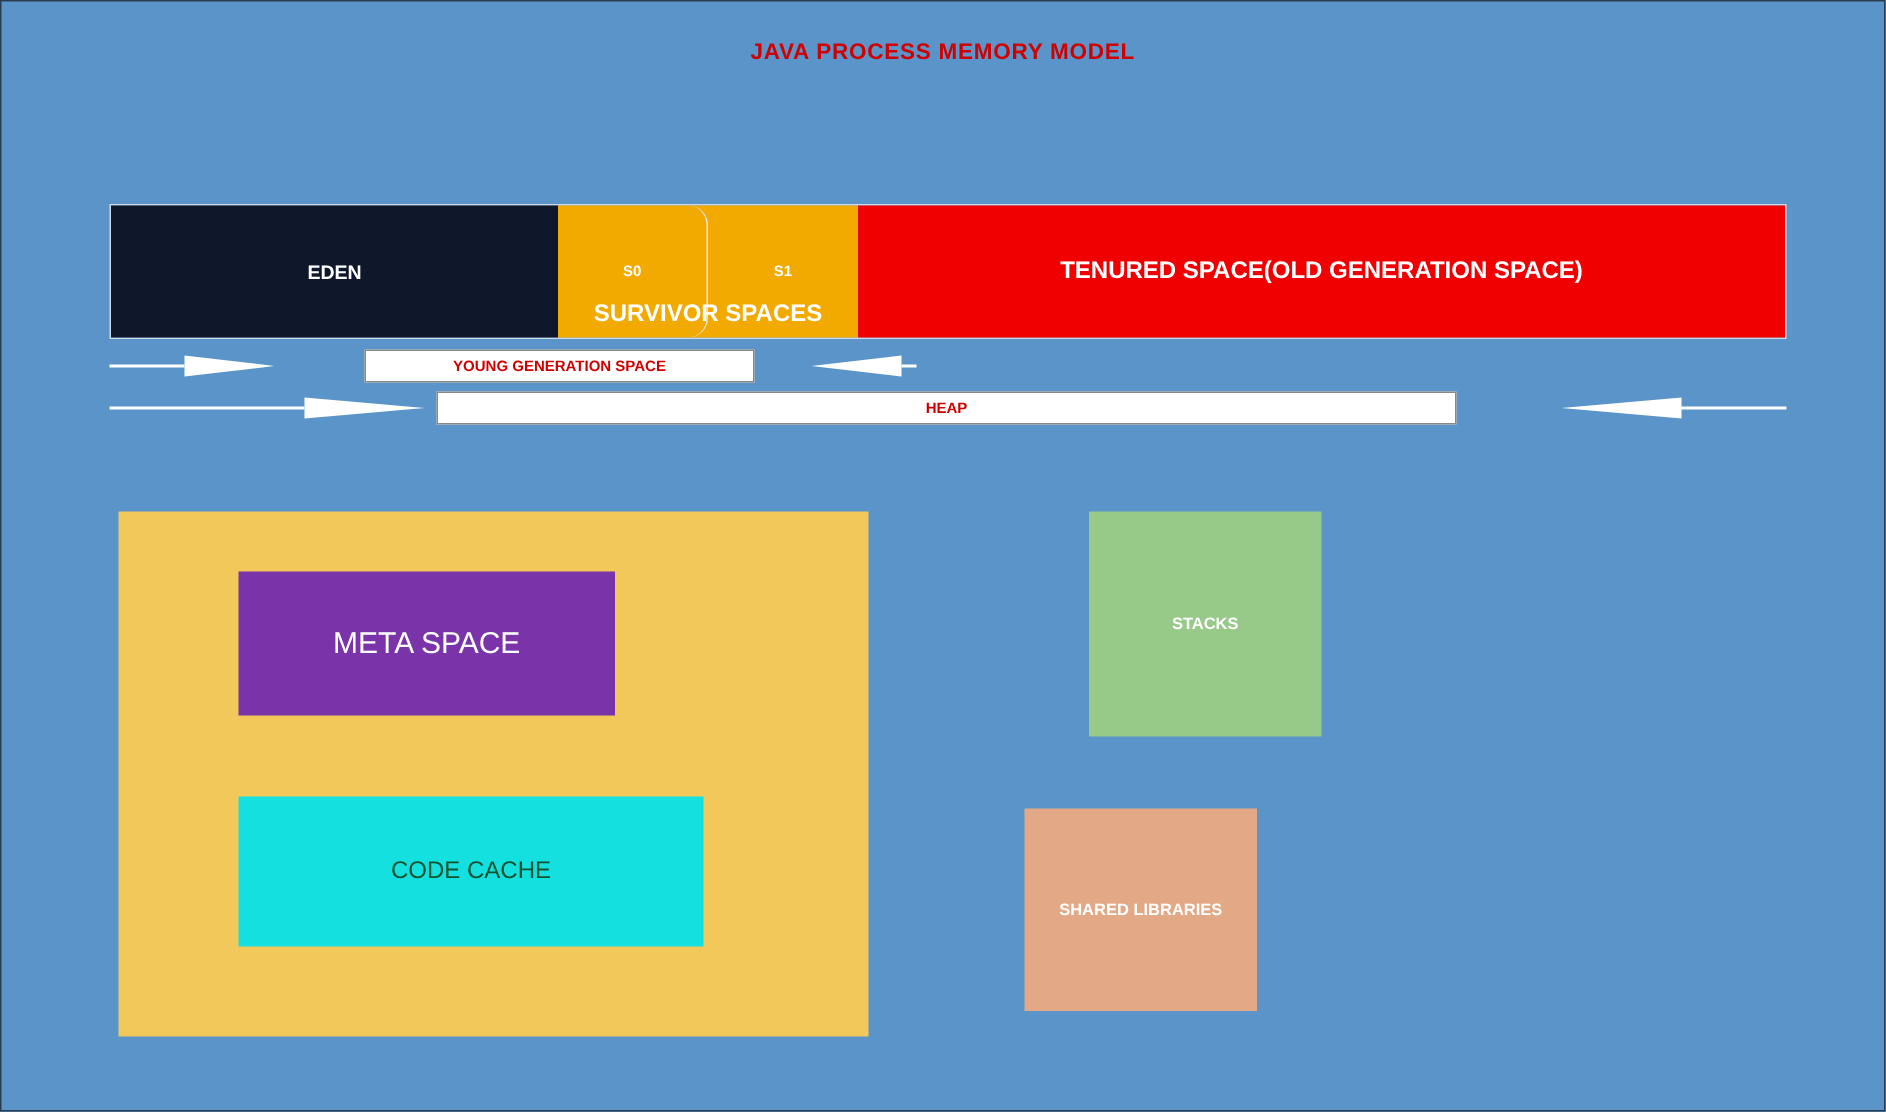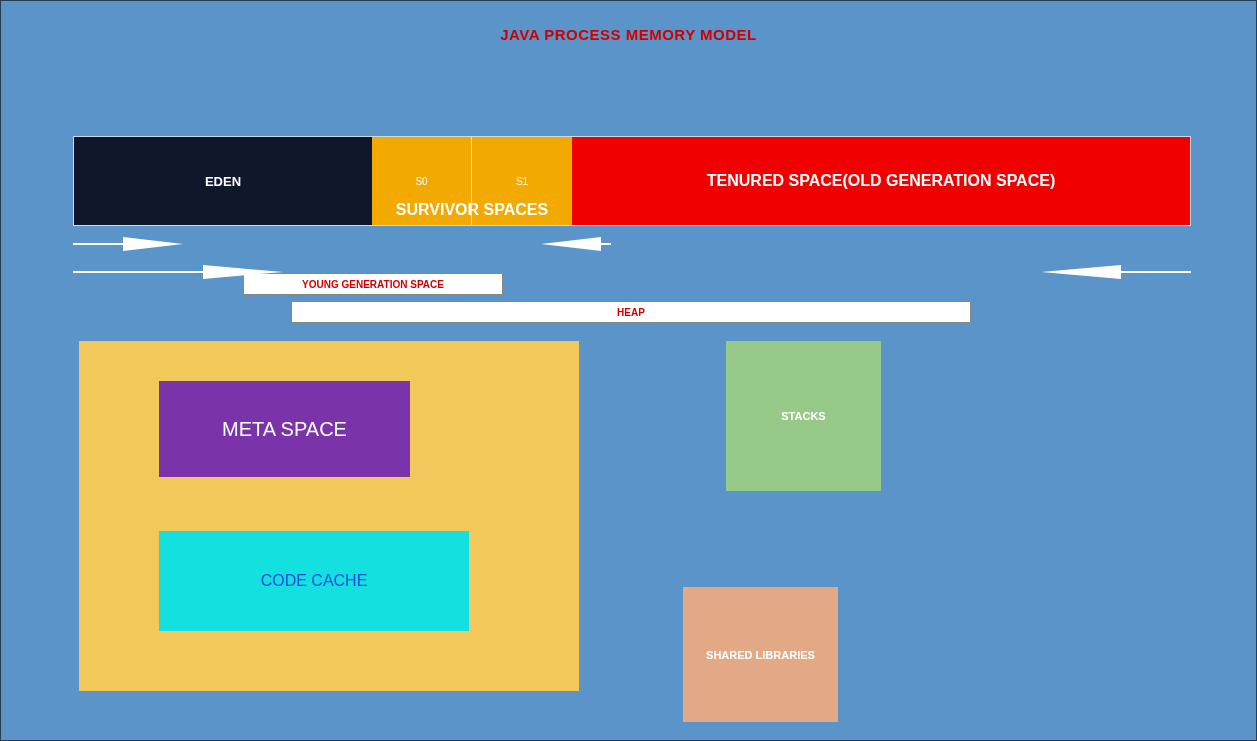--- a/index.html
+++ b/index.html
@@ -42,22 +42,23 @@
     background: #f2a900;
     position: relative;
     display: flex;
   }
   .s0box, .s1box {
     width: 50%;
     display: flex;
     align-items: center;
     justify-content: center;
     color: #fff;
-    font-weight: normal;
+    font-weight: bold;
     font-size: 10px;
+    border-radius: 13px;
   }
   .s0box { border-right: 1px solid #e6e6e6; }
   .surv-label {
     position: absolute;
     bottom: 6px;
     left: 0;
     width: 100%;
     text-align: center;
     color: #fff;
     font-weight: bold;
@@ -83,21 +84,20 @@
   .ribbon .center {
     position: absolute;
     top: 0;
     height: 22px;
     background: #fff;
     border: 1px solid #888;
     display: flex; align-items: center; justify-content: center;
     color: #d00000;
     font-weight: bold;
     font-size: 10px;
-    margin-top: 40px;
   }
   .ribbon .line-l, .ribbon .line-r {
     position: absolute;
     top: 10px;
     height: 2px;
     background: #fff;
   }
   .ribbon-young { top: 232px; left: 72px; width: 498px; }
   .ribbon-young .line-l { left: 0; width: 50px; }
   .ribbon-young .tail-l {
@@ -147,41 +147,41 @@
     color: #fff; font-size: 20px;
   }
   .code-box {
     position: absolute;
     left: 80px;
     top: 190px;
     width: 310px;
     height: 100px;
     background: #15e0e0;
     display: flex; align-items: center; justify-content: center;
-    color: #1d4ed8; font-size: 16px;
+    color: #14532d; font-size: 16px;
   }
   .stacks-box {
     position: absolute;
     left: 682px;
     top: 340px;
     width: 155px;
     height: 150px;
     background: #97c989;
     display: flex; align-items: center; justify-content: center;
     color: #fff; font-weight: bold; font-size: 11px; margin-left: 43px;
   }
   .shared-box {
     position: absolute;
     left: 682px;
     top: 538px;
     width: 155px;
     height: 135px;
     background: #e3a986;
     display: flex; align-items: center; justify-content: center;
-    color: #fff; font-weight: bold; font-size: 11px; margin-top: 48px;
+    color: #fff; font-weight: bold; font-size: 11px;
   }
 </style>
 </head>
 <body>
 
 <div class="title">JAVA PROCESS MEMORY MODEL</div>
 
 <div class="heap-row">
   <div class="eden">EDEN</div>
   <div class="survivors">

